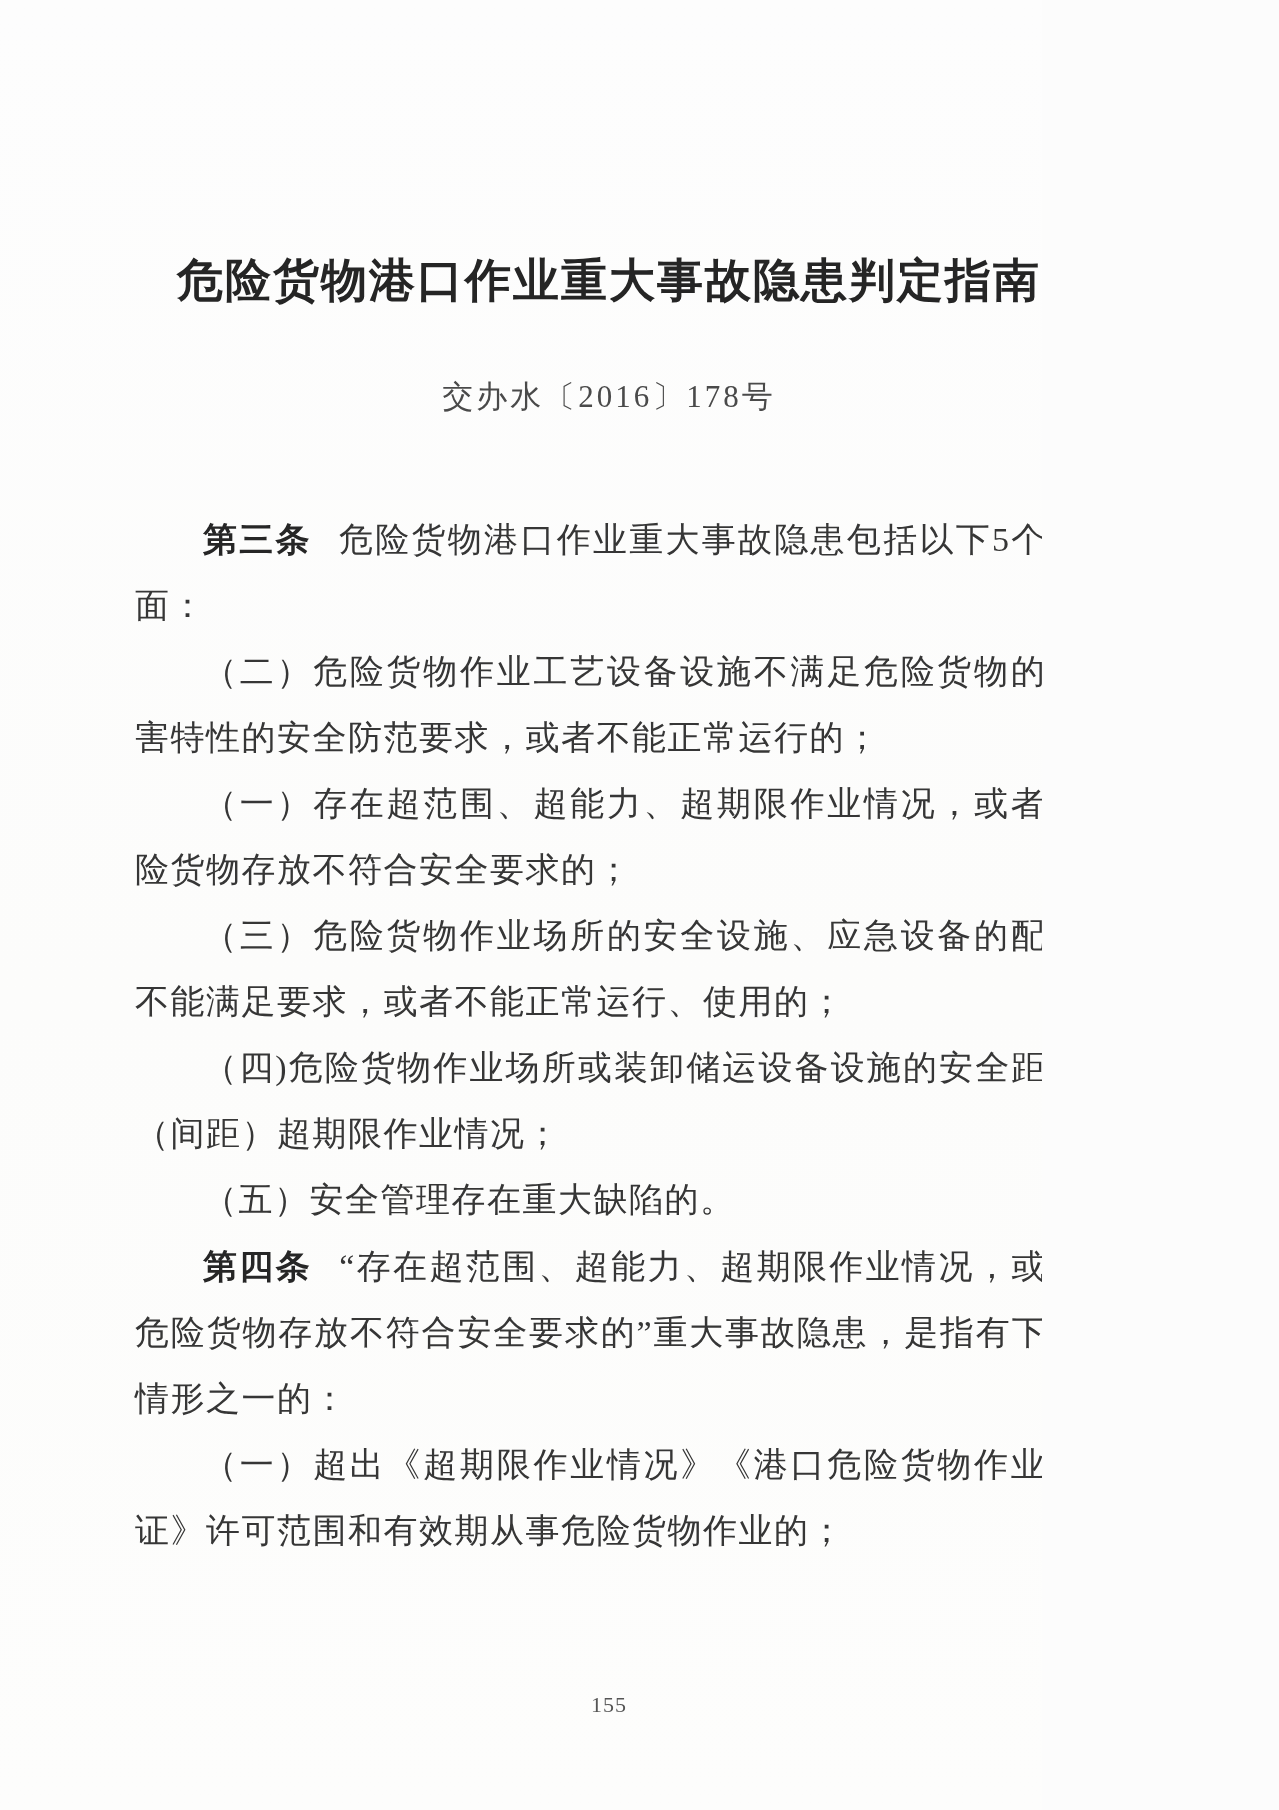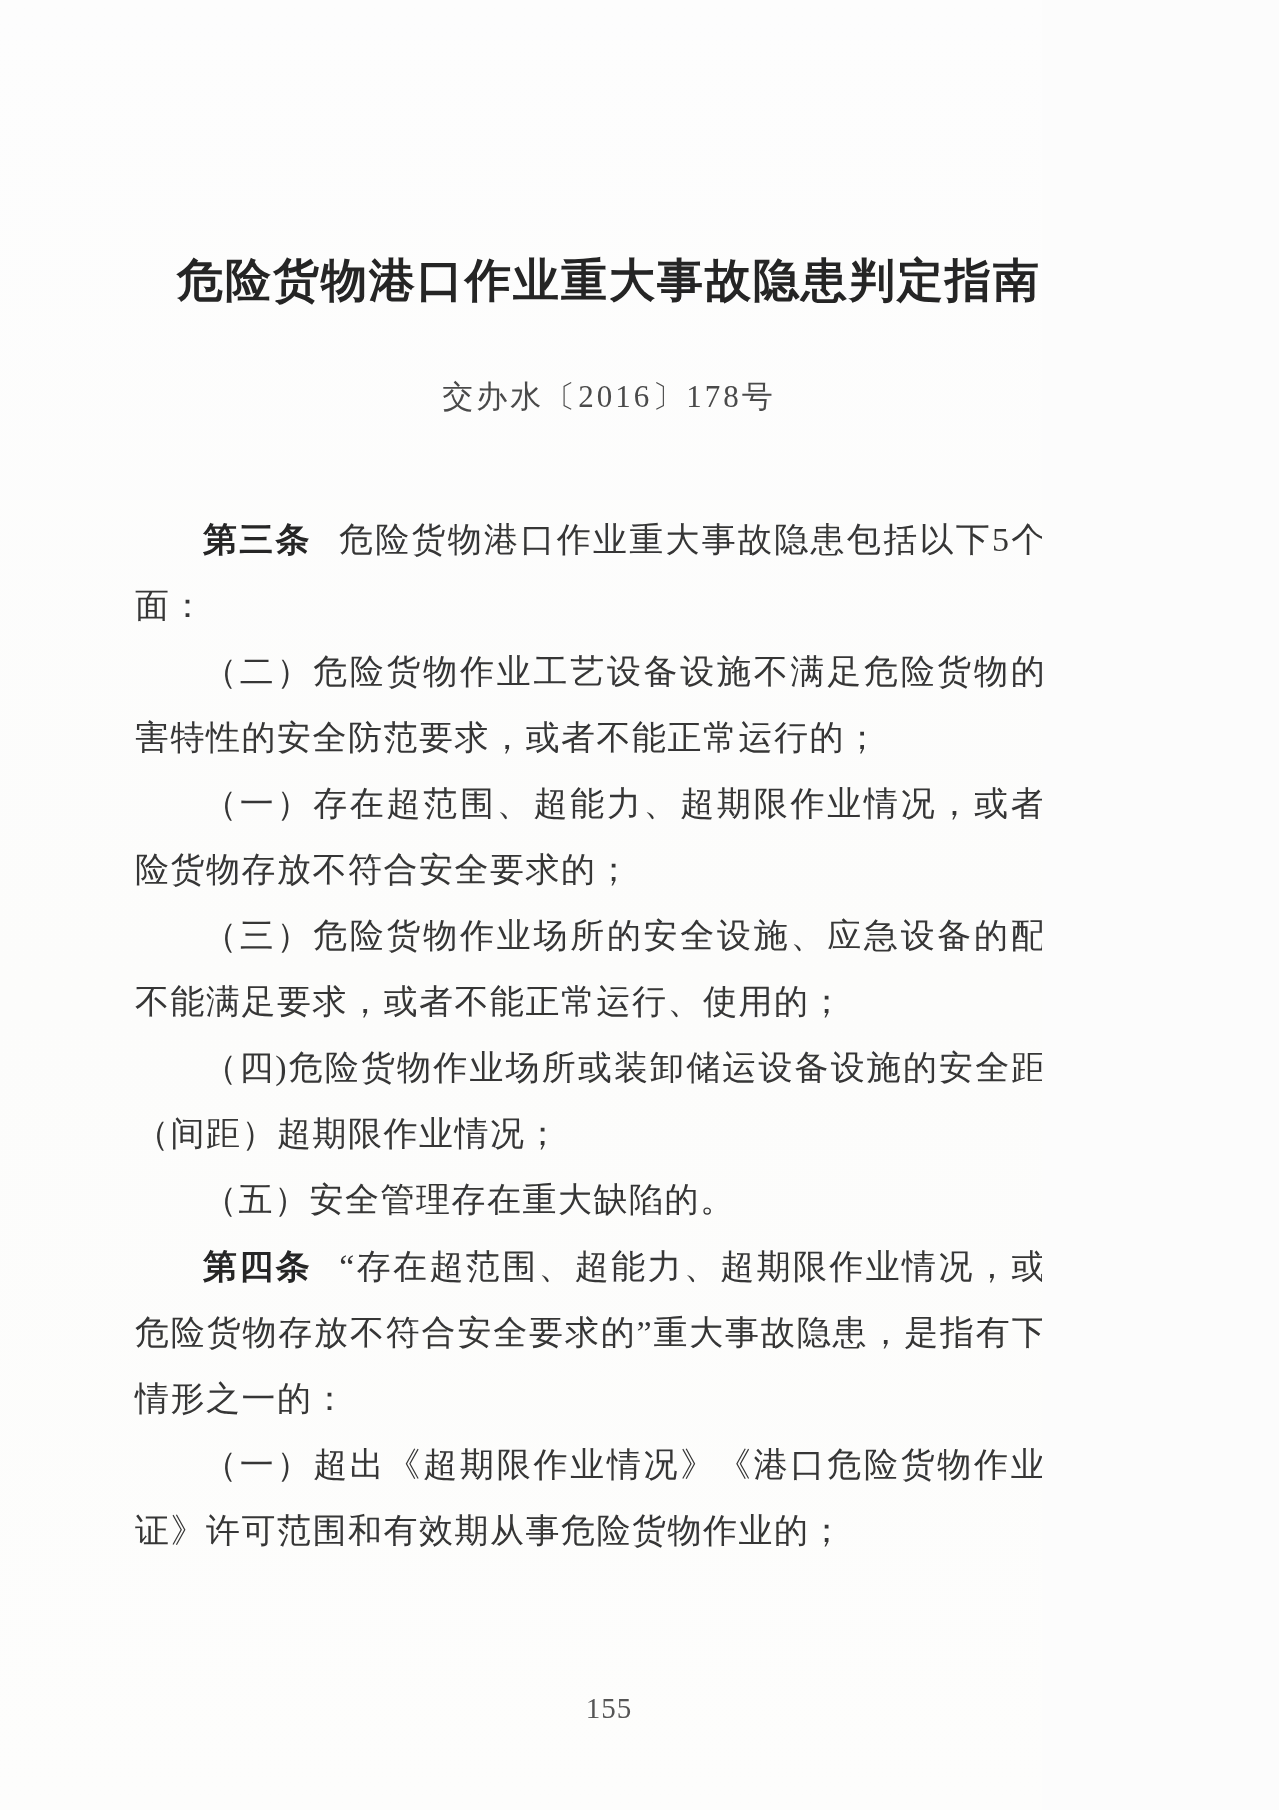--- a/index.html
+++ b/index.html
@@ -62,21 +62,21 @@
   }
   .lead:not(:empty) {
     margin-right: 0.8em;
   }
   .page-number {
     position: absolute;
     top: 1692px;
     left: 135px;
     width: 948px;
     text-align: center;
-    font-size: 29px;
+    font-size: 22px;
     color: #555555;
     letter-spacing: 1px;
   }
 </style>
 </head>
 <body>
 
 <div class="page">
   <div class="content">
 

